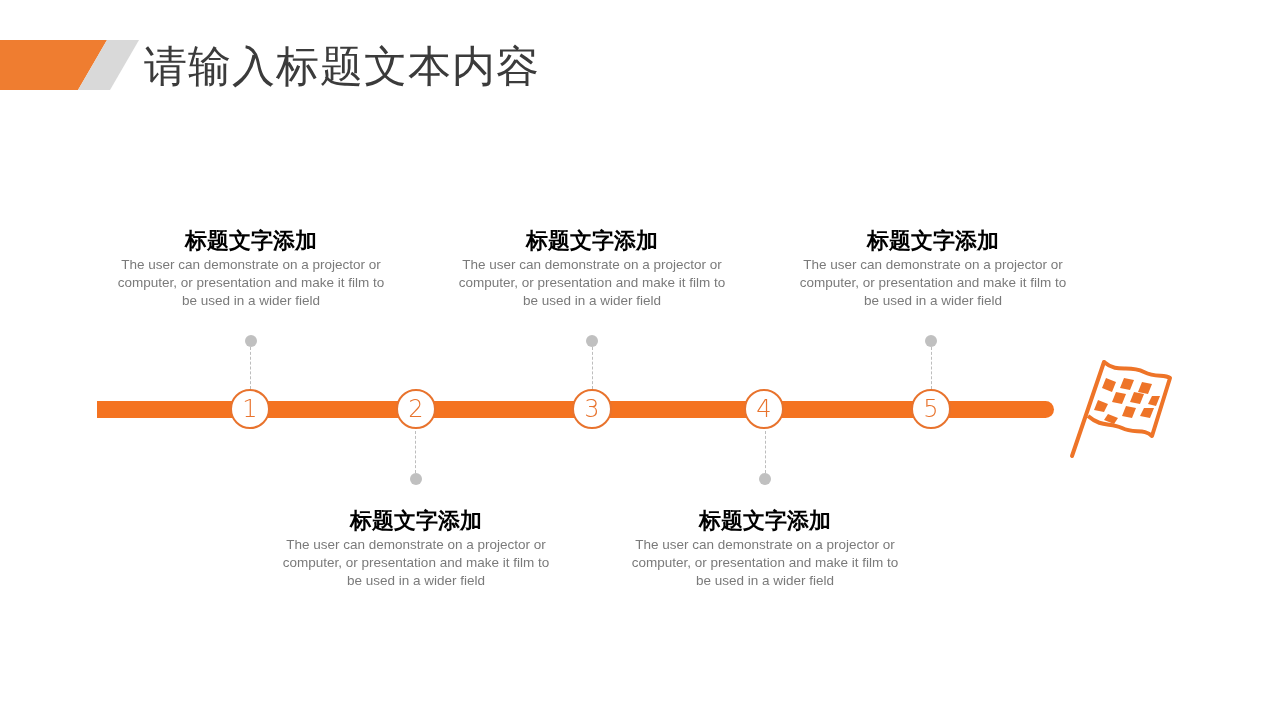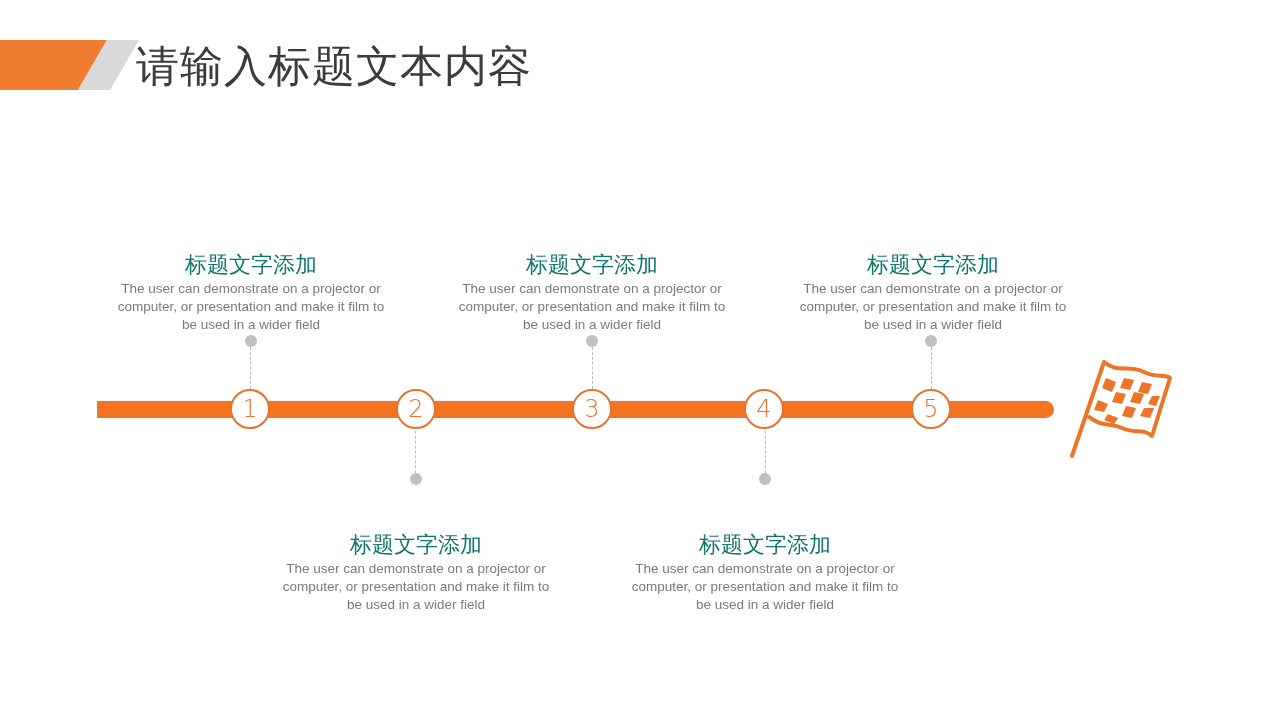--- a/index.html
+++ b/index.html
@@ -1,30 +1,30 @@
 <!DOCTYPE html>
 <html><head>
 <meta charset="utf-8">
 <style>
   html, body { margin:0; padding:0; }
   body { width:1280px; height:720px; background:#ffffff; position:relative; overflow:hidden;
          font-family:"Liberation Sans","DejaVu Sans",sans-serif; }
   .header-deco { position:absolute; left:0; top:40px; width:140px; height:50px; }
-  .page-title { position:absolute; left:136px; top:38px; font-size:43px; color:#3b3b3b;
+  .page-title { position:absolute; left:144px; top:38px; font-size:43px; color:#3b3b3b;
                 font-family:"DejaVu Sans",sans-serif; letter-spacing:1px; line-height:56px; white-space:nowrap; }
   .timeline-bar { position:absolute; left:97px; top:401px; width:957px; height:17px; background:#f47321;
                   border-radius:0 9px 9px 0; }
   .node { position:absolute; width:40px; height:40px; border:2.5px solid #e8732d; border-radius:50%;
           background:#fff; box-sizing:border-box; display:flex; align-items:center; justify-content:center;
           color:#e8732d; font-size:24px; font-family:"DejaVu Sans",sans-serif; font-weight:300; top:389px; }
   .connector { position:absolute; width:0; border-left:1px dashed #bdbdbd; }
   .dot { position:absolute; width:12px; height:12px; border-radius:50%; background:#c0c0c0; }
   .card { position:absolute; width:280px; text-align:center; }
-  .card-title { font-size:22px; font-weight:normal; color:#0f766e; font-family:"DejaVu Sans",sans-serif;
-                height:30px; line-height:30px;margin-top:24px; }
+  .card-title { font-size:22px; font-weight:bold; color:#000000; font-family:"DejaVu Sans",sans-serif;
+                height:30px; line-height:30px; }
   .card-body { font-size:13.5px; color:#7a7a7a; line-height:18px; }
   .flag { position:absolute; left:1066px; top:356px; width:110px; height:106px; }
 </style>
 </head>
 <body>
 
 <svg class="header-deco" viewBox="0 0 140 50">
   <polygon points="0,0 107,0 78,50 0,50" fill="#ef7d30"></polygon>
   <polygon points="107,0 139,0 110,50 78,50" fill="#d9d9d9"></polygon>
 </svg>

